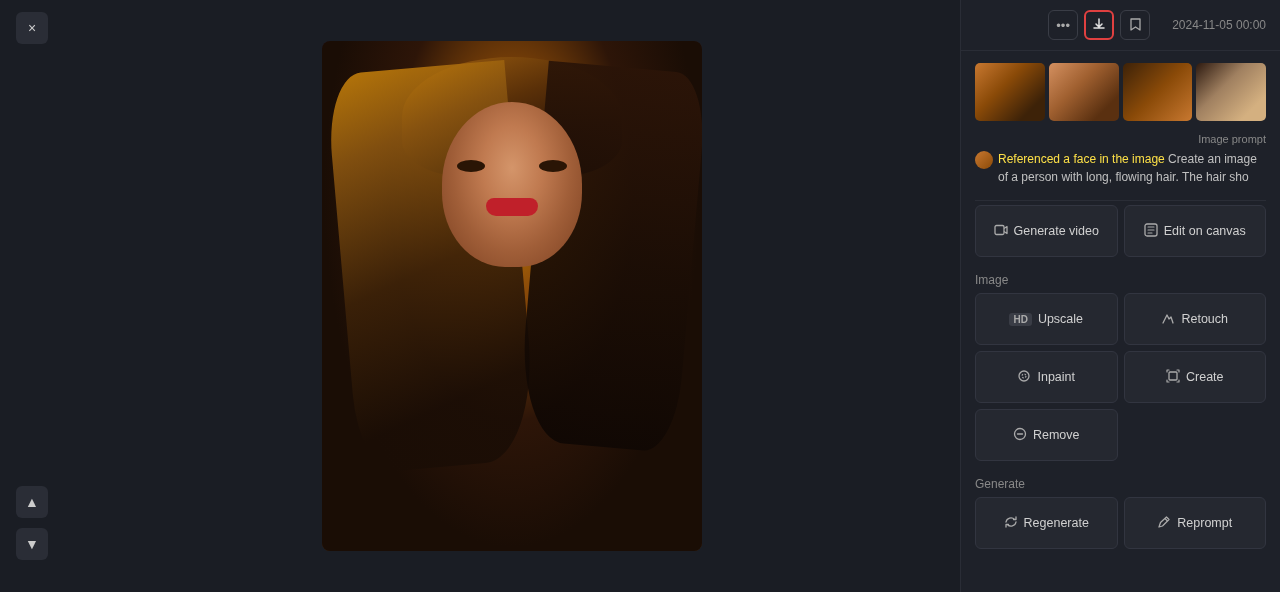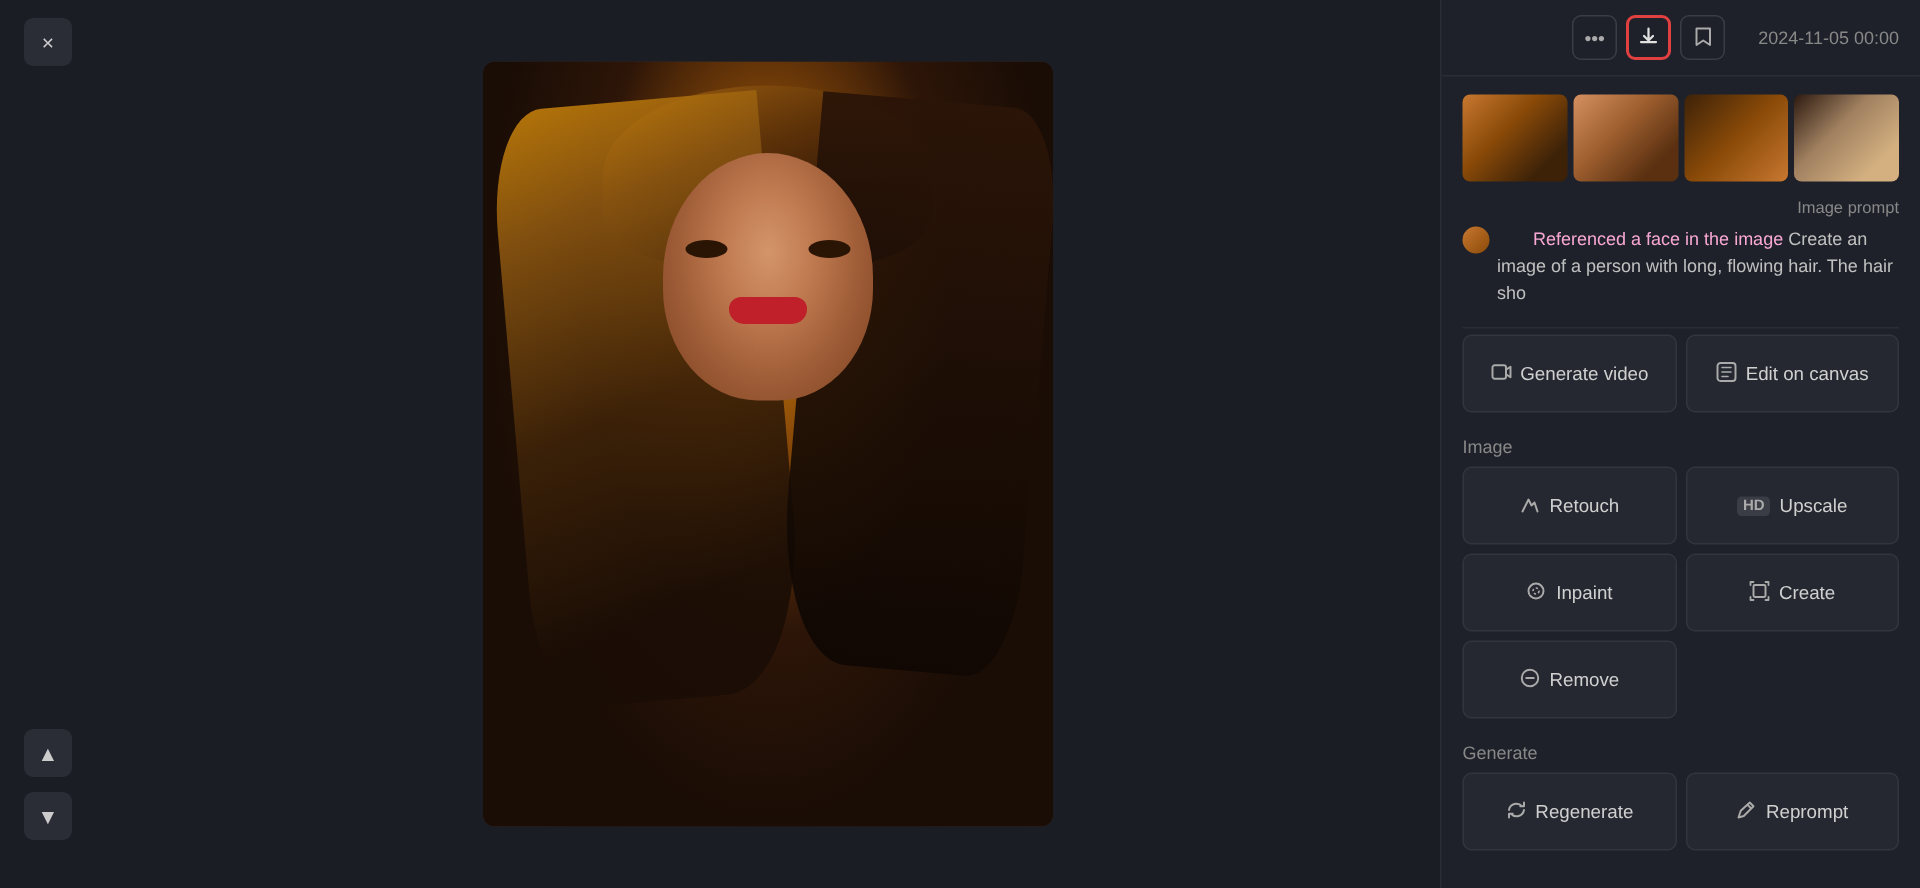--- a/index.html
+++ b/index.html
@@ -267,23 +267,22 @@
       background: linear-gradient(135deg, #c87830, #8a4a08);
       flex-shrink: 0;
       margin-top: 1px;
     }
 
     .prompt-text {
       line-height: 1.5;
     }
 
     .ref-link {
-      color: #f9a8d4;
+      color: #fde047;
       font-size: 12px;
-      margin-left: 24px;
     }
 
     
     .section-label {
       font-size: 12px;
       color: #888;
       padding: 8px 14px 6px;
     }
 
     .action-grid {
@@ -435,34 +434,34 @@
           <path d="M4 4h6M4 7h6M4 10h4" stroke="#aaa" stroke-width="1.1" stroke-linecap="round"></path>
         </svg>
       </span>
       <span>Edit on canvas</span>
     </button>
   </div>
 
   <div class="section-label">Image</div>
   <div class="action-grid">
     <button class="action-btn">
-      <span class="action-icon">
-        <svg width="14" height="14" viewBox="0 0 14 14" fill="none">
-          <path d="M2 12L6 4l2 4 2-2 2 6" stroke="#aaa" stroke-width="1.3" stroke-linecap="round" stroke-linejoin="round"></path>
-        </svg>
-      </span>
-      <span>Retouch</span>
-    </button>
-    <button class="action-btn">
       <span class="hd-badge">HD</span>
       <span>Upscale</span>
     </button>
     <button class="action-btn">
       <span class="action-icon">
         <svg width="14" height="14" viewBox="0 0 14 14" fill="none">
+          <path d="M2 12L6 4l2 4 2-2 2 6" stroke="#aaa" stroke-width="1.3" stroke-linecap="round" stroke-linejoin="round"></path>
+        </svg>
+      </span>
+      <span>Retouch</span>
+    </button>
+    <button class="action-btn">
+      <span class="action-icon">
+        <svg width="14" height="14" viewBox="0 0 14 14" fill="none">
           <circle cx="7" cy="7" r="5" stroke="#aaa" stroke-width="1.3"></circle>
           <circle cx="7" cy="7" r="2" stroke="#aaa" stroke-width="1.1" stroke-dasharray="1.5 1.5"></circle>
         </svg>
       </span>
       <span>Inpaint</span>
     </button>
     <button class="action-btn">
       <span class="action-icon">
         <svg width="14" height="14" viewBox="0 0 14 14" fill="none">
           <rect x="3" y="3" width="8" height="8" rx="1" stroke="#aaa" stroke-width="1.3"></rect>

